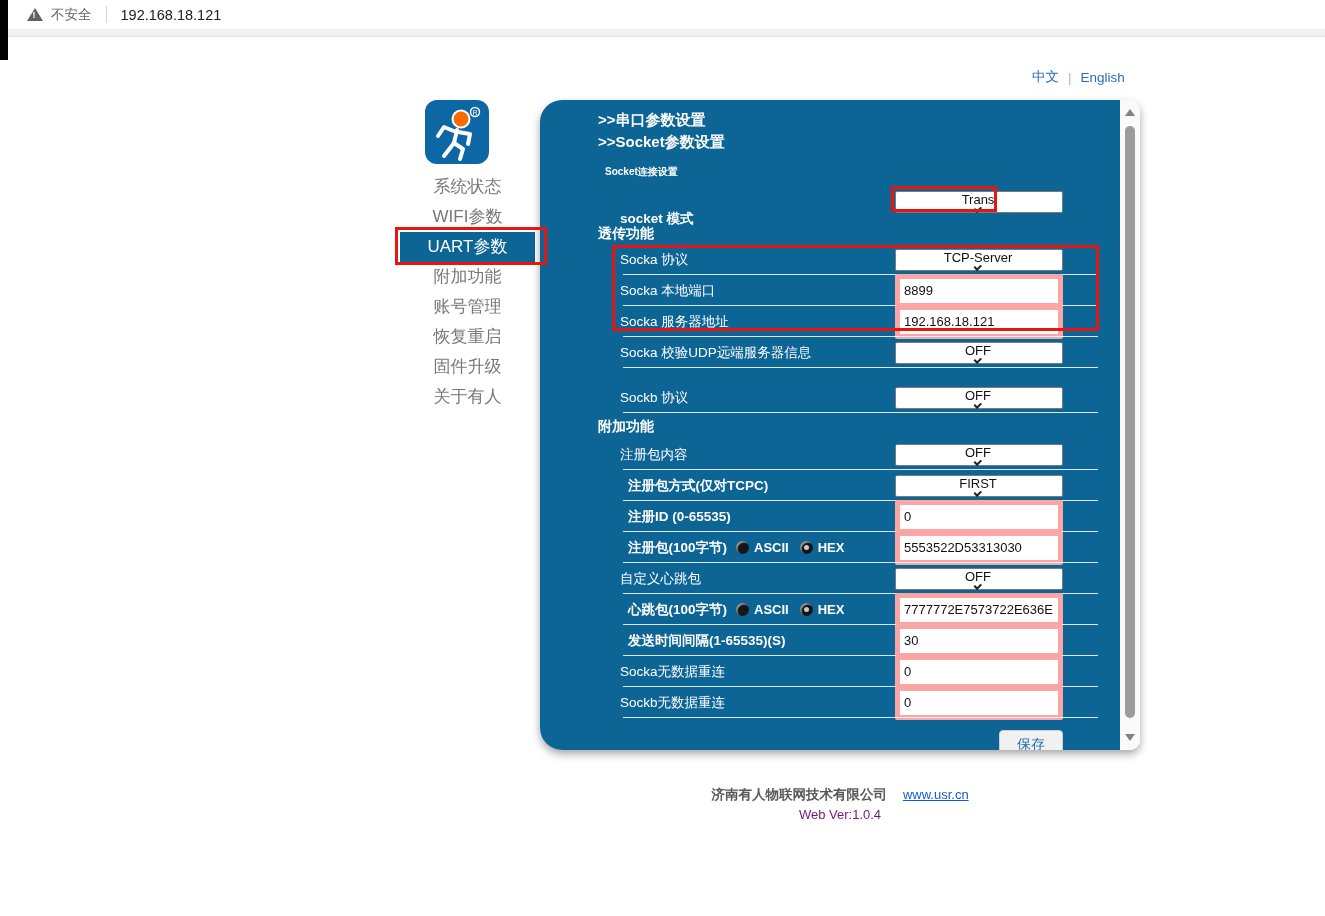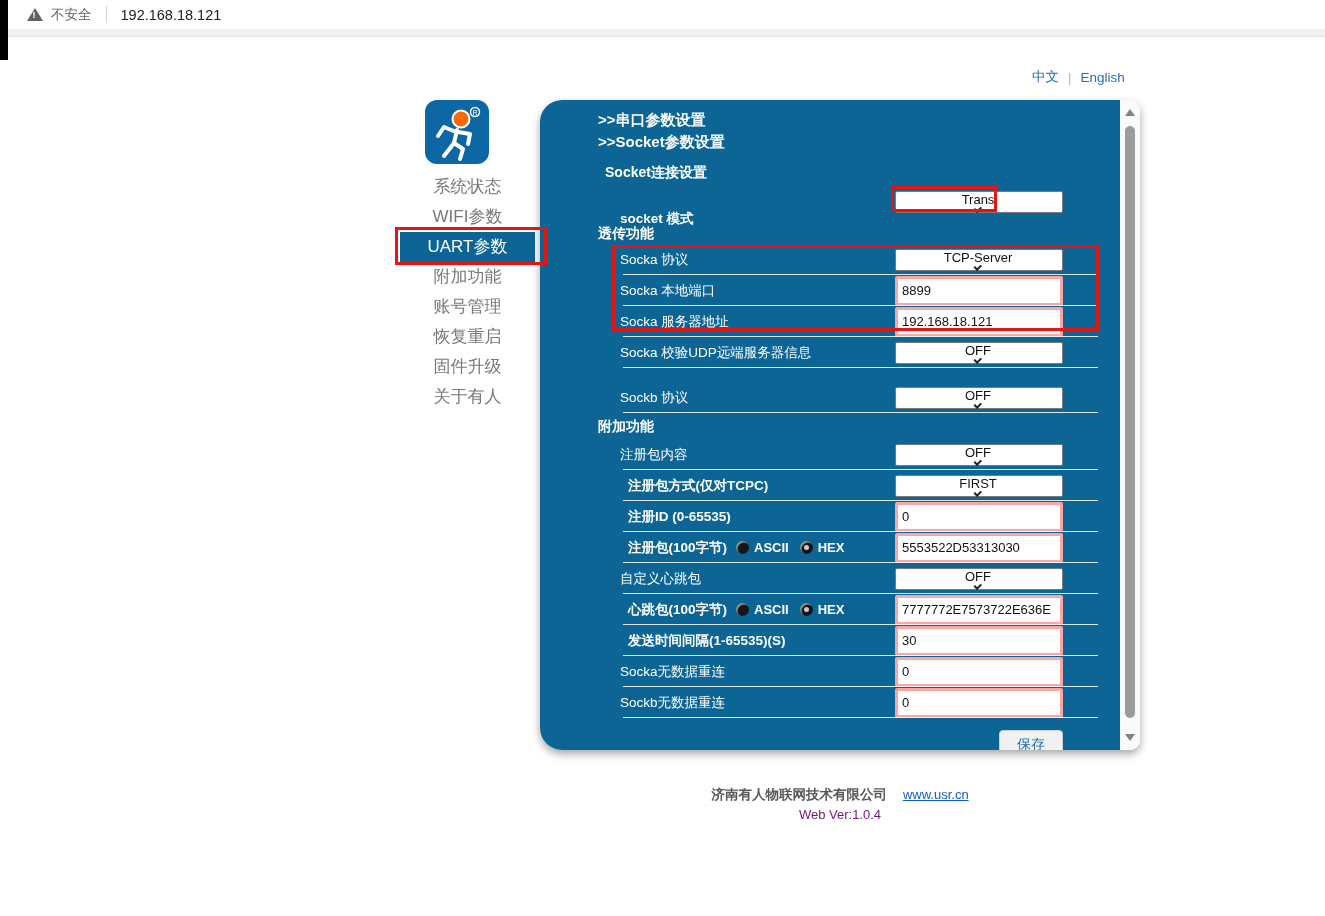--- a/index.html
+++ b/index.html
@@ -30,38 +30,38 @@
   .menu { position:absolute; left:400px; top:172px; width:135px; }
   .menu-item { height:30px; line-height:30px; text-align:center; font-size:17px; color:#787878; cursor:pointer; }
   .menu-item.active { background:#0d6596; color:#fff; }
 
   
   .panel-wrap { position:absolute; left:540px; top:100px; width:600px; height:650px;
     border-radius:22px 10px 10px 22px; box-shadow:0 4px 9px rgba(0,0,0,.35); z-index:3; }
   .panel { position:absolute; left:0; top:0; width:580px; height:650px; background:#0d6596;
     border-radius:22px 0 0 22px; overflow:hidden; padding:9px 22px 0 58px; color:#fff; }
   .crumb { font-size:15px; font-weight:bold; height:22px; line-height:22px; cursor:pointer; }
-  .sec1 { margin-top:9px; margin-left:7px; font-weight:bold; font-size:14px; height:20px; line-height:20px; }
+  .sec1 { margin-top:9px; margin-left:7px; font-weight:bold; font-size:10px; height:20px; line-height:20px; }
   .sec  { font-weight:bold; font-size:14px; height:22px; line-height:22px; margin-top:6px; }
   .sec3 { font-weight:bold; font-size:14px; height:26px; line-height:26px; }
   .row { position:relative; height:31px; display:flex; align-items:center; }
   .row.first { height:28px; margin-top:6px; }
   .row.gap { margin-top:14px; }
   .row .divider { position:absolute; left:25px; right:0; bottom:0; height:1px; background:rgba(255,255,255,.85); }
   .lbl { font-size:13.5px; color:#fff; white-space:nowrap; }
   .b { font-weight:bold;margin-top:33px; }
   .ind1 { margin-left:22px; }
   .ind2 { margin-left:30px;font-weight:bold; }
   .ctrl { position:absolute; left:297px; top:50%; transform:translateY(-50%); width:168px;flex-direction:column; }
   .select { height:22px; background:#fff; border:1px solid #7a7a7a; border-radius:2px;
     display:flex; align-items:center; justify-content:space-between; padding:0 7px 0 5px; cursor:pointer; }
   .select .val { font-size:13px; color:#111; }
   .chev { width:7px; height:7px; border-left:2px solid #222; border-bottom:2px solid #222;
     transform:rotate(-45deg) translateY(-1px); }
-  .txt { height:21px; width:168px; background:#fff; border:3px solid #fca5a5; border-radius:2px;
+  .txt { height:21px; width:168px; background:#fff; border:5px solid #fca5a5; border-radius:2px;
     font-size:13px; color:#111; padding:12px 4px; font-family:"Liberation Sans","DejaVu Sans",sans-serif; }
   .rgroup { display:flex; align-items:center; margin-left:9px; gap:5px; }
   .radio { width:13px; height:13px; border-radius:50%; background:#161616; display:inline-block;
     box-shadow:inset 1.5px 1.5px 1px rgba(255,255,255,.55); cursor:pointer; position:relative; }
   .radio.checked::after { content:""; position:absolute; left:4px; top:4px; width:5px; height:5px;
     border-radius:50%; background:#c9c9c9; }
   .radio-lbl { font-size:13px; font-weight:bold; color:#fff; margin-right:6px; }
   .save-row { display:flex; justify-content:flex-end; padding-right:35px; margin-top:12px; }
   .save-btn { width:64px; height:30px; background:#f1f1f1; border:1px solid #cfcfcf; border-radius:4px;
     color:#1f6bb0; font-size:14px; cursor:pointer; font-family:inherit; }

